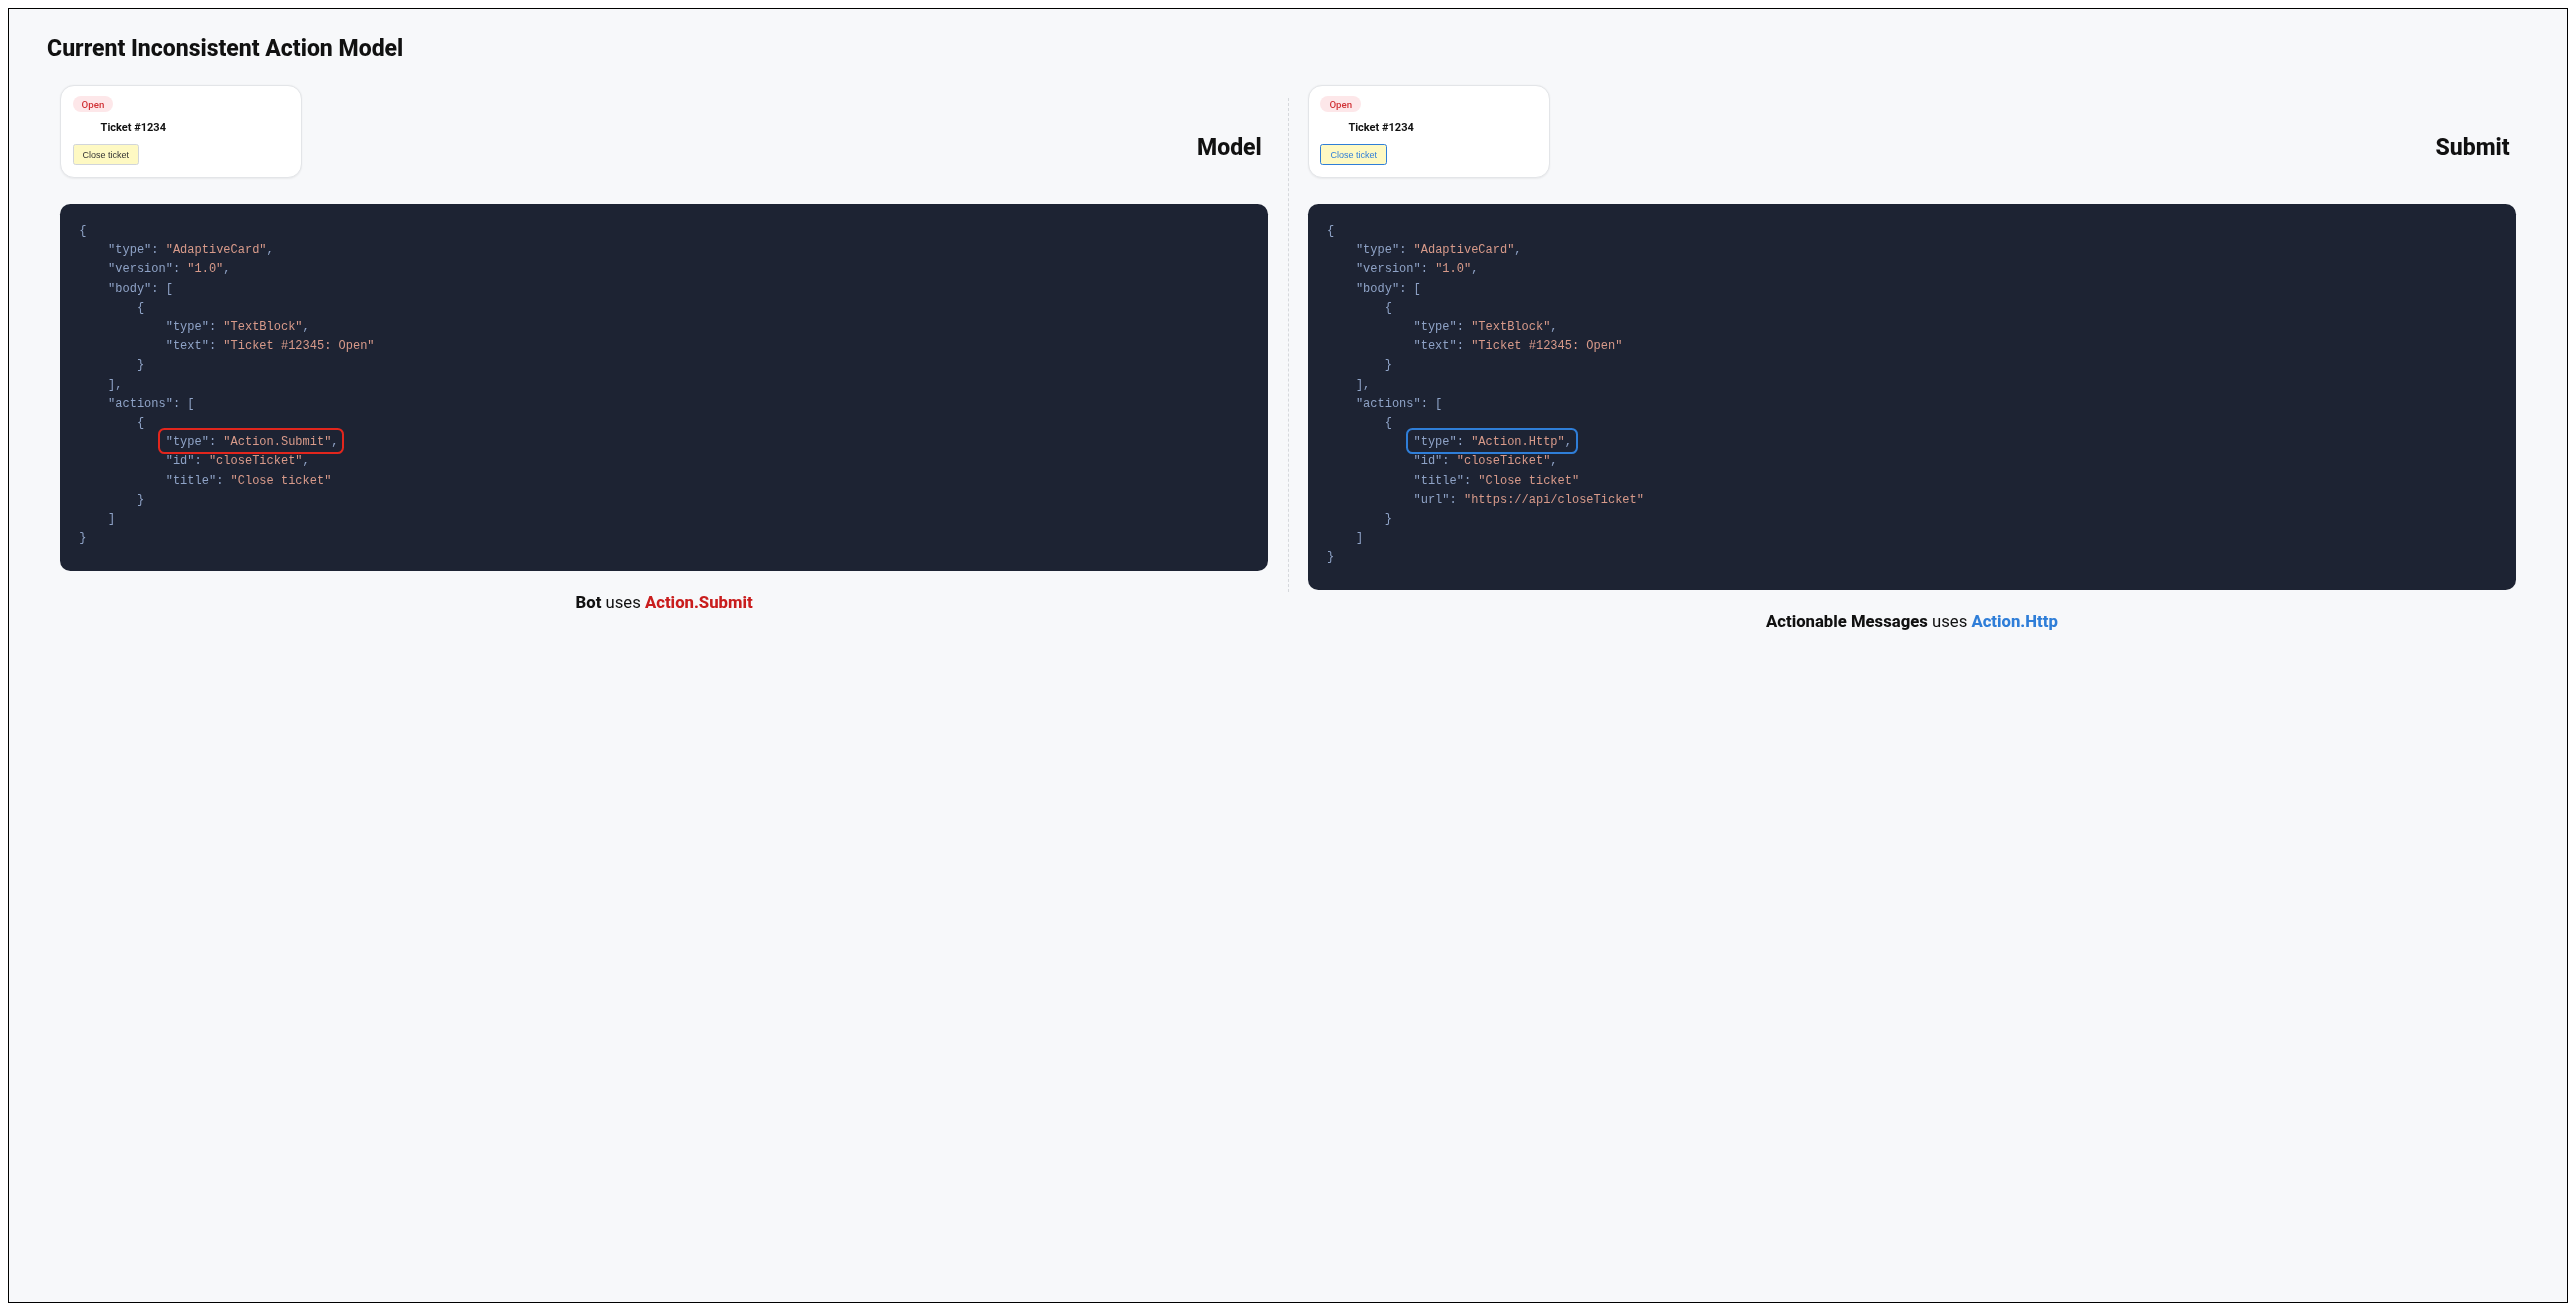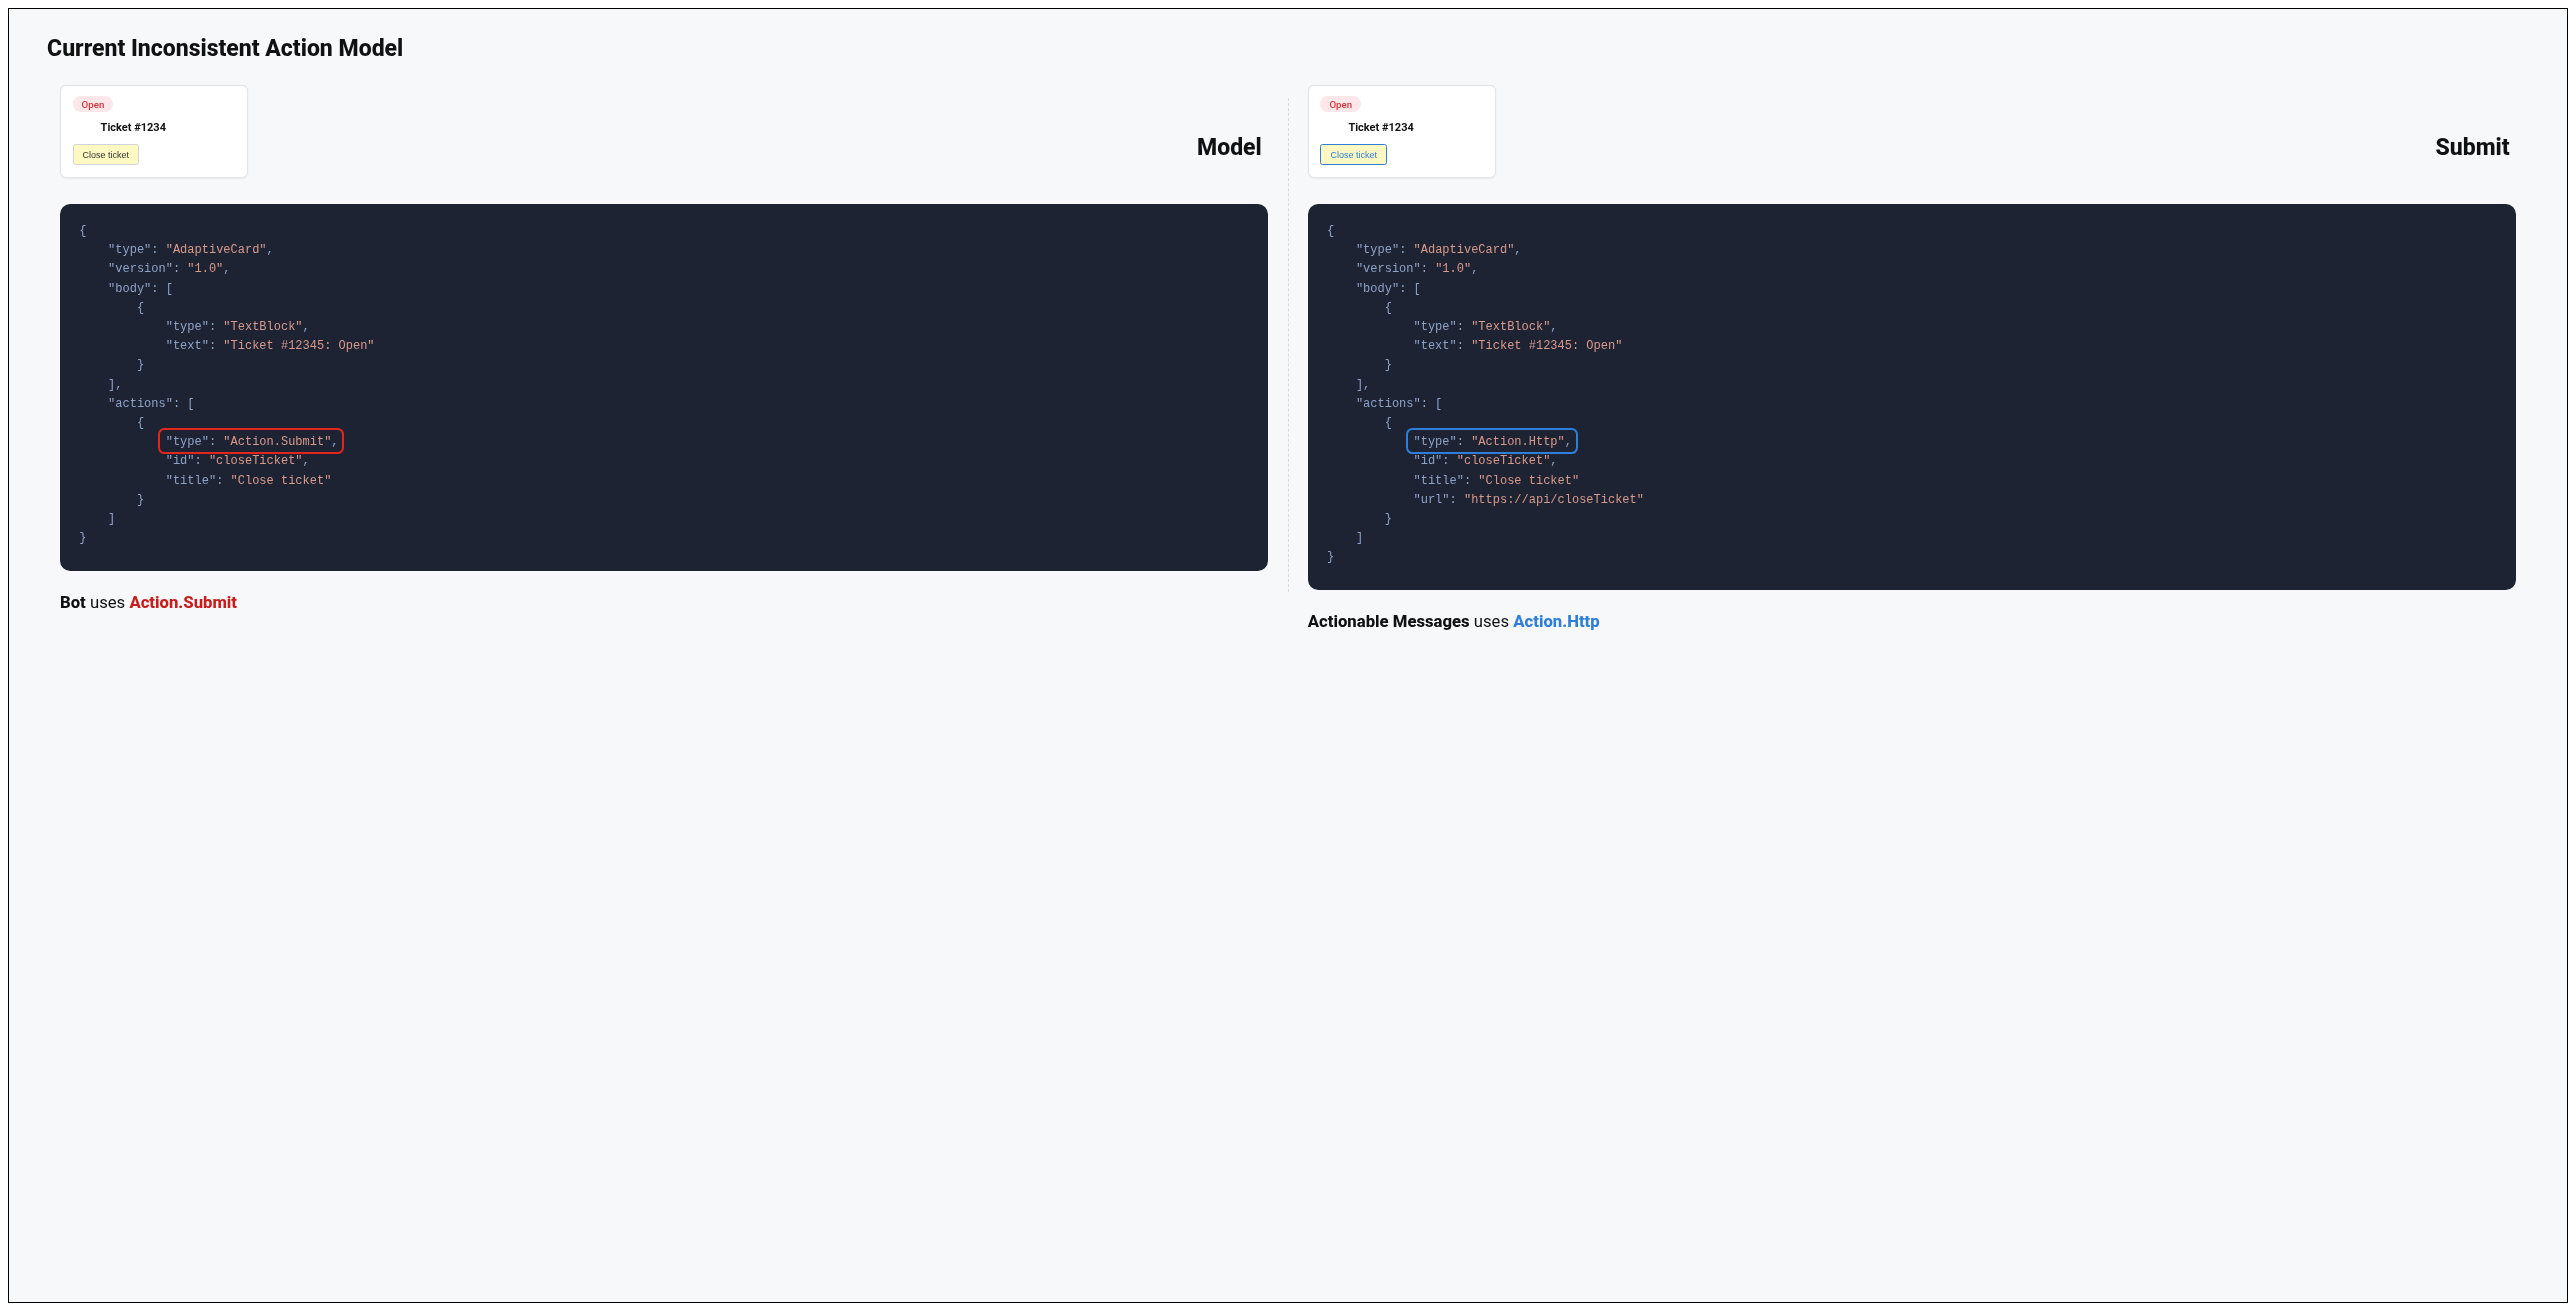--- a/index.html
+++ b/index.html
@@ -38,24 +38,24 @@
   }
   .card-row {
     display: flex;
     align-items: center;
     justify-content: space-between;
     margin-bottom: 26px;
   }
   .adaptive-card {
     background: #fff;
     border: 0.6px solid #e3e5e8;
-    border-radius: 6px;
+    border-radius: 14px;
     box-shadow: 0 0.6px 1.9px rgba(0,0,0,0.06);
     padding: 10.3px 11.6px 11.6px 11.6px;
-    width: 188px;
+    width: 242px;
   }
   .badge {
     display: inline-block;
     background: #fde7e9;
     color: #d13438;
     font-size: 9.7px;
     font-weight: 500;
     padding: 2.6px 9px;
     border-radius: 643px;
     margin-bottom: 9px;
@@ -107,20 +107,21 @@
   .code-block .k { color: #8fa3c7; } 
   .code-block .s { color: #d89a8a; } 
   .hlbox {
     position: absolute;
     border-radius: 6.4px;
     pointer-events: none;
   }
   .hlbox.red { border: 2.6px solid #e2261d; }
   .hlbox.blue { border: 2.6px solid #2f7ed8; }
   .caption {
+    text-align: center;
     font-size: 16.7px;
     font-weight: 400;
     color: #111;
     margin-top: 22px;
   }
   .caption .bold { font-weight: 800; }
   .caption .red { color: #c91d1d; font-weight: 800; }
   .caption .blue { color: #2f7ed8; font-weight: 800; }
 </style>
 </head>

